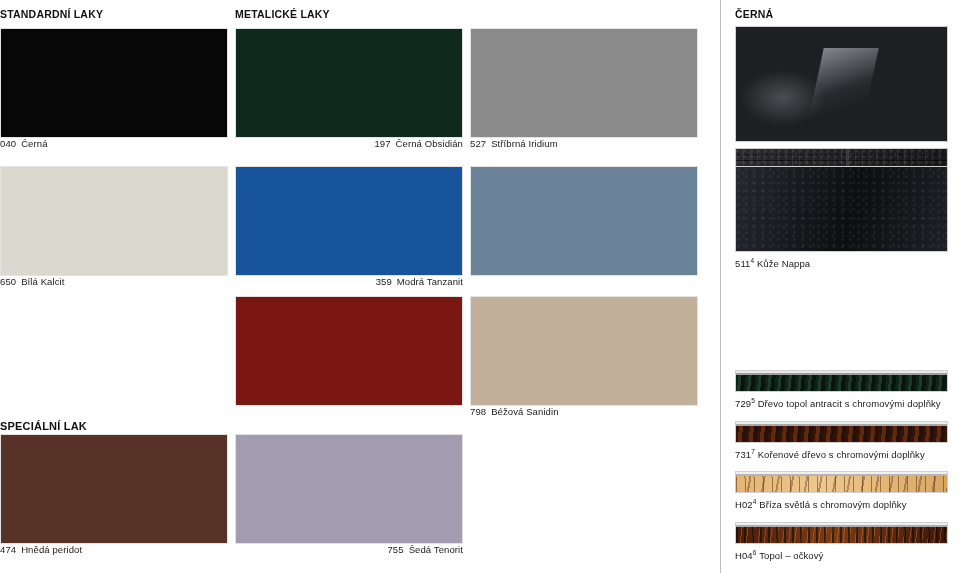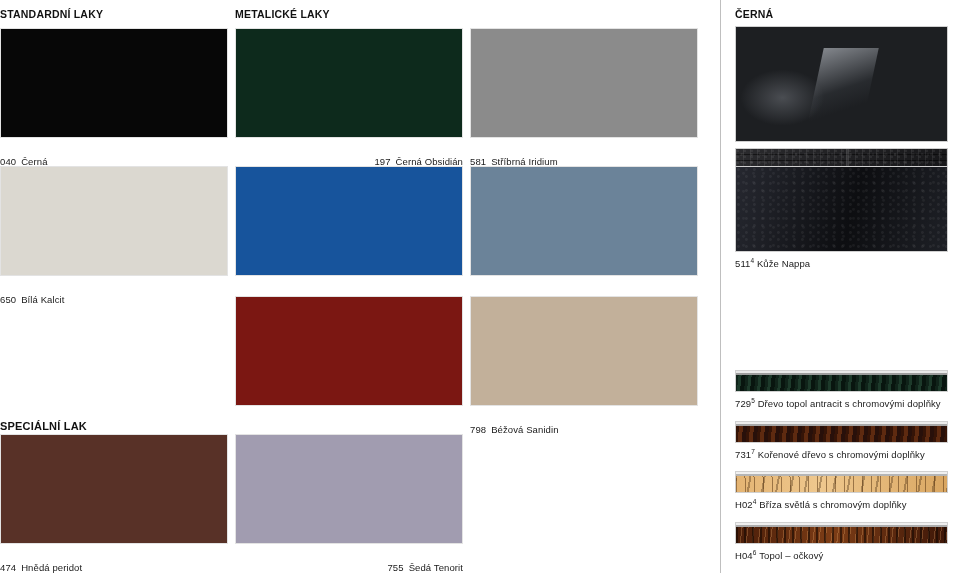--- a/index.html
+++ b/index.html
@@ -83,21 +83,21 @@
   .swatch {
     width: 228px;
     height: 110px;
     border: 1px solid #e3e3e3;
     display: block;
   }
 
   .swatch-label {
     font-size: 9.5px;
     color: #1a1a1a;
-    margin-top: 18px;
+    margin-top: 0;
     white-space: nowrap;
     letter-spacing: .1px;
   }
   .swatch-code { margin-right: 5px; }
 
   
   #row-1 { top: 28px; }
   #row-2 { top: 166px; }
   #row-3 { top: 296px; }
   #row-4 { top: 434px; }
@@ -241,34 +241,37 @@
       </div>
       <div class="swatch-cell col1">
         <div class="swatch" style="background:#0d2a1c"></div>
         <div class="swatch-label">
           <span class="swatch-code">197</span><span>Černá Obsidián</span>
         </div>
       </div>
       <div class="swatch-cell col2">
         <div class="swatch" style="background:#8b8b8b"></div>
         <div class="swatch-label">
-          <span class="swatch-code">581</span><span>Stříbrná Iridium</span>
+          <span class="swatch-code">527</span><span>Stříbrná Iridium</span>
         </div>
       </div>
     </div>
 
     <div class="swatch-grid" id="row-2">
       <div class="swatch-cell col0">
         <div class="swatch" style="background:#dbd8d0"></div>
         <div class="swatch-label">
           <span class="swatch-code">650</span><span>Bílá Kalcit</span>
         </div>
       </div>
       <div class="swatch-cell col1">
         <div class="swatch" style="background:#17549c"></div>
+        <div class="swatch-label">
+          <span class="swatch-code">359</span><span>Modrá Tanzanit</span>
+        </div>
       </div>
       <div class="swatch-cell col2">
         <div class="swatch" style="background:#6b8399"></div>
       </div>
     </div>
 
     <div class="swatch-grid" id="row-3">
       <div class="swatch-cell col1">
         <div class="swatch" style="background:#7b1712"></div>
       </div>

